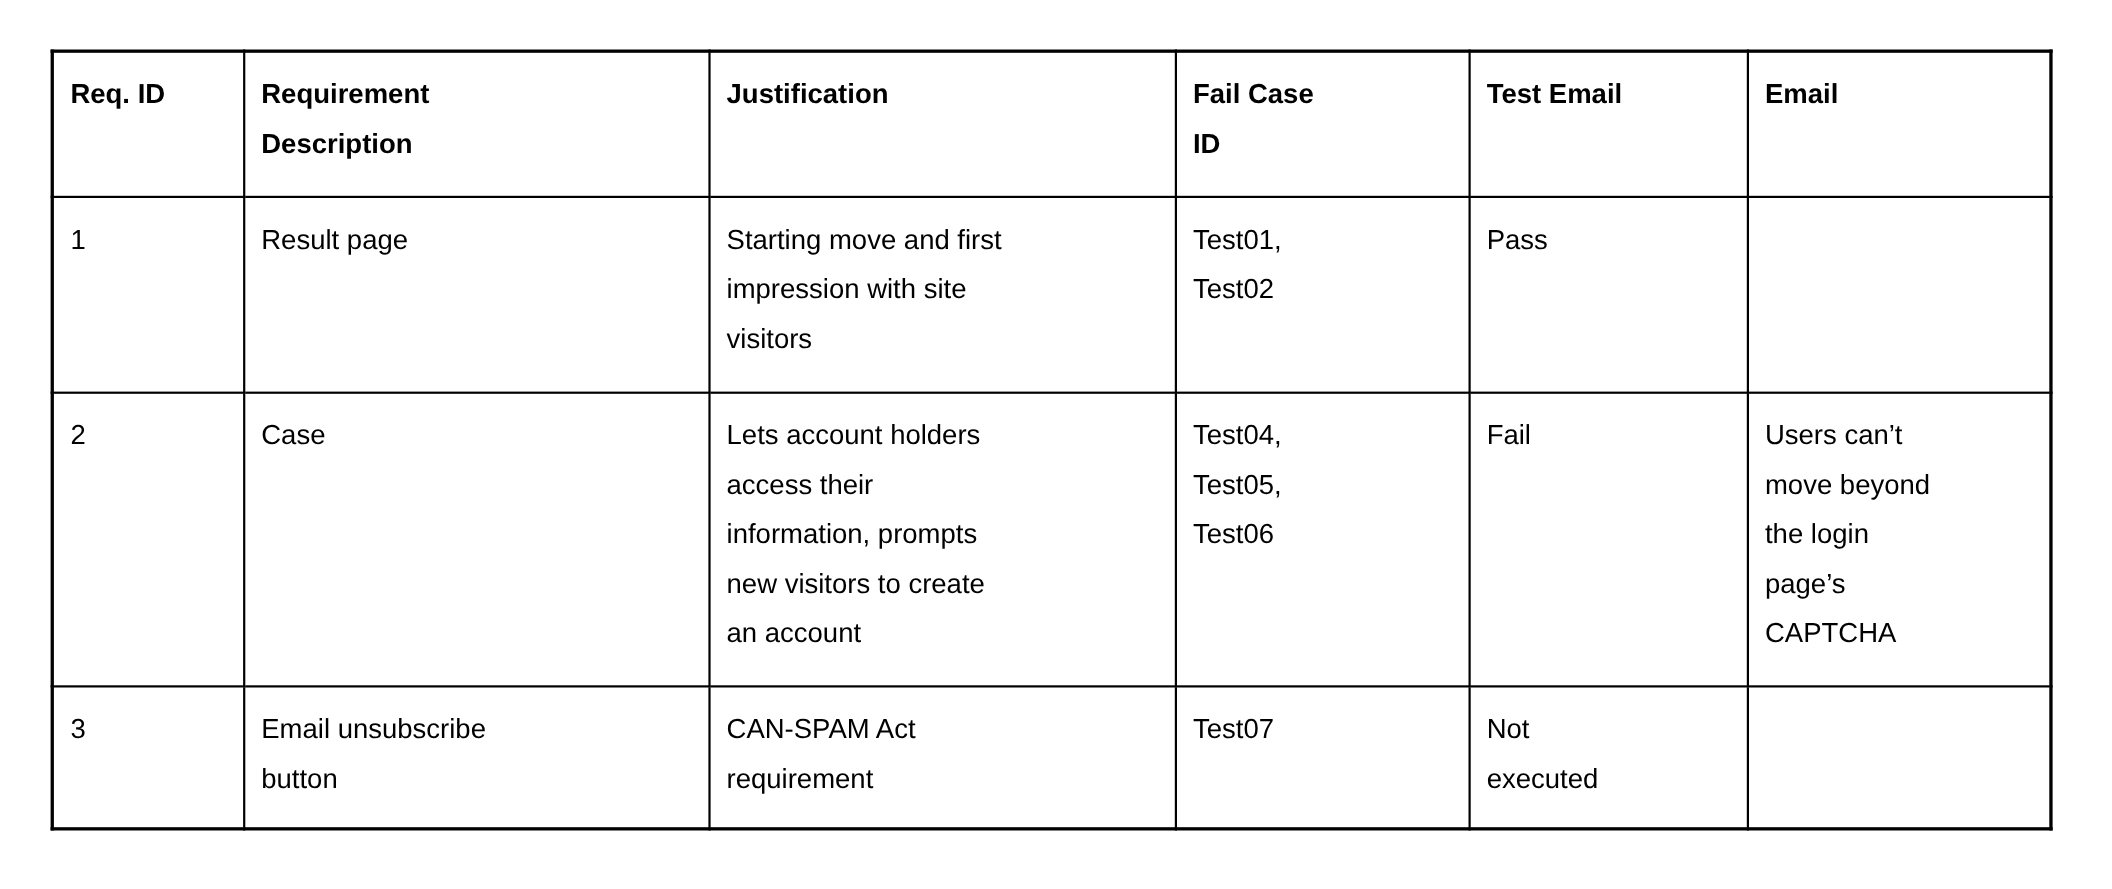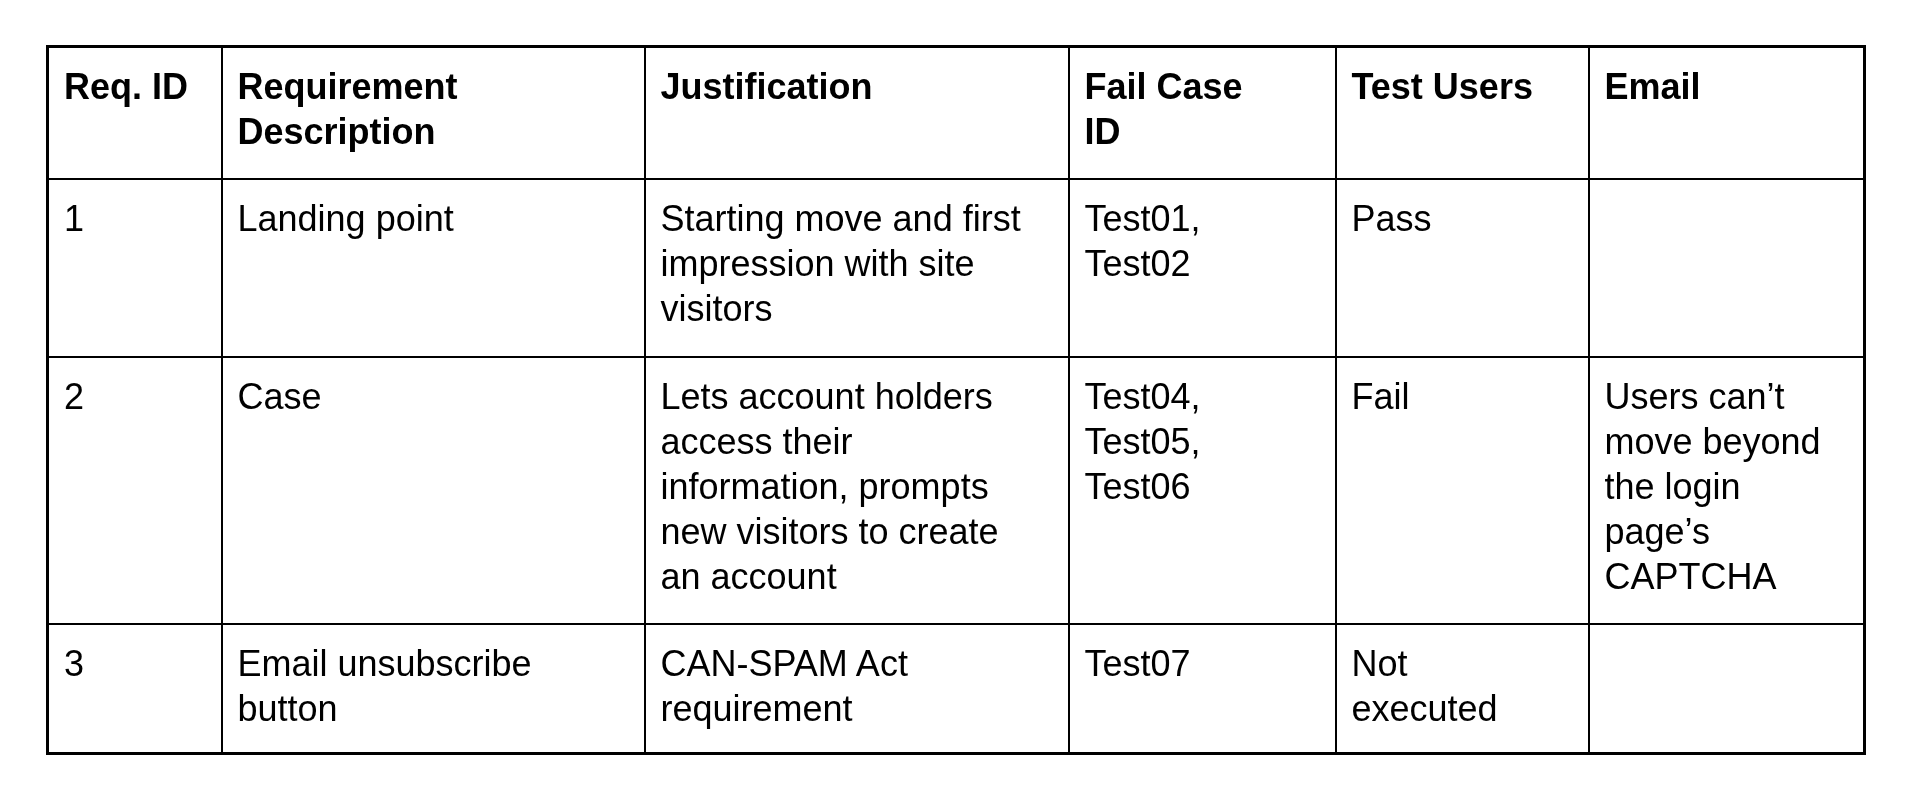--- a/index.html
+++ b/index.html
@@ -23,21 +23,21 @@
     table-layout: fixed;
     border: 3px solid #000000;
     background: #ffffff;
   }
   table.req-table th,
   table.req-table td {
     border: 2px solid #000000;
     vertical-align: top;
     text-align: left;
     padding: 16px 14px 12px 15px;
-    font-size: 36px;
+    font-size: 25px;
     line-height: 45px;
     white-space: pre-line;
     overflow: hidden;
   }
   table.req-table th {
     font-weight: bold;
   }
   table.req-table td {
     font-weight: normal;
   }
@@ -59,28 +59,28 @@
     <col style="width:276px">
   </colgroup>
   <thead>
     <tr class="h-header">
       <th>Req. ID</th>
       <th>Requirement
 Description</th>
       <th>Justification</th>
       <th>Fail Case
 ID</th>
-      <th>Test Users</th>
+      <th>Test Email</th>
       <th>Email</th>
     </tr>
   </thead>
   <tbody>
     <tr class="h-row1">
       <td>1</td>
-      <td>Landing point</td>
+      <td>Result page</td>
       <td>Starting move and first
 impression with site
 visitors</td>
       <td>Test01,
 Test02</td>
       <td>Pass</td>
       <td></td>
     </tr>
     <tr class="h-row2">
       <td>2</td>

